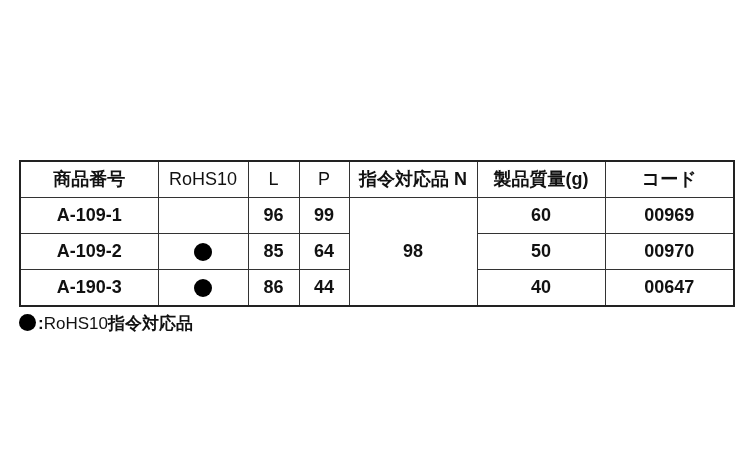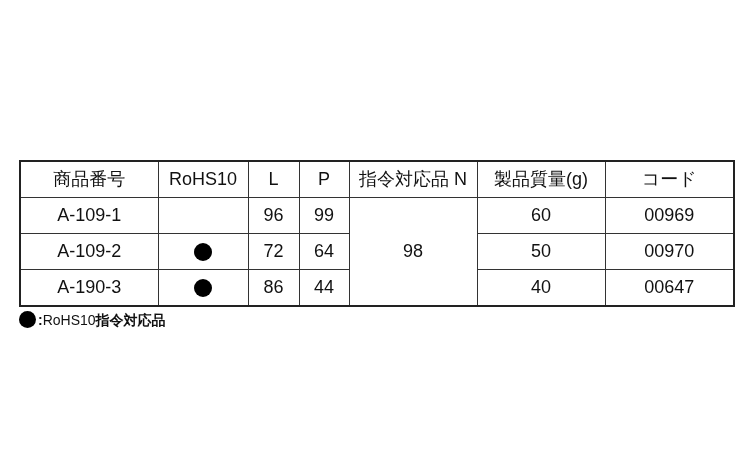--- a/index.html
+++ b/index.html
@@ -1,25 +1,25 @@
 <!DOCTYPE html>
 <html><head>
   <meta charset="utf-8">
   <style>
     html, body { margin:0; padding:0; background:#ffffff; }
     body { width:750px; height:450px; position:relative; overflow:hidden;
            font-family:"Liberation Sans","DejaVu Sans",sans-serif; color:#111; }
     table.spec { position:absolute; left:19px; top:160px; border-collapse:collapse;
                  border:2px solid #222; table-layout:fixed; }
     table.spec td, table.spec th { border:1px solid #333; padding:0; text-align:center;
-                 font-size:18px; font-weight:normal; height:35px; line-height:35px; white-space:nowrap; }
-    table.spec th { font-weight:normal; }
+                 font-size:18px; font-weight:bold; height:35px; line-height:35px; white-space:nowrap; }
+    table.spec th { font-weight:bold; }
     table.spec th.latin { font-weight:normal; }
     .dot { display:inline-block; width:18px; height:18px; border-radius:50%; background:#000; vertical-align:middle; }
-    .note { position:absolute; left:19px; top:312px; font-size:14px; font-weight:bold; }
+    .note { position:absolute; left:19px; top:312px; font-size:17px; font-weight:bold; }
     .note .dot { width:17px; height:17px; margin-right:2px; position:relative; top:-2px; }
     .note .latin { font-weight:normal; }
   </style>
 </head>
 <body>
 
 <table class="spec">
   <colgroup>
     <col style="width:138px">
       <col style="width:90px">
@@ -44,21 +44,21 @@
     <td></td>
     <td>96</td>
     <td>99</td>
     <td rowspan="3">98</td>
     <td>60</td>
     <td>00969</td>
   </tr>
   <tr>
     <td>A-109-2</td>
     <td><span class="dot"></span></td>
-    <td>72</td>
+    <td>85</td>
     <td>64</td>
     <td>50</td>
     <td>00970</td>
   </tr>
   <tr>
     <td>A-190-3</td>
     <td><span class="dot"></span></td>
     <td>86</td>
     <td>44</td>
     <td>40</td>

